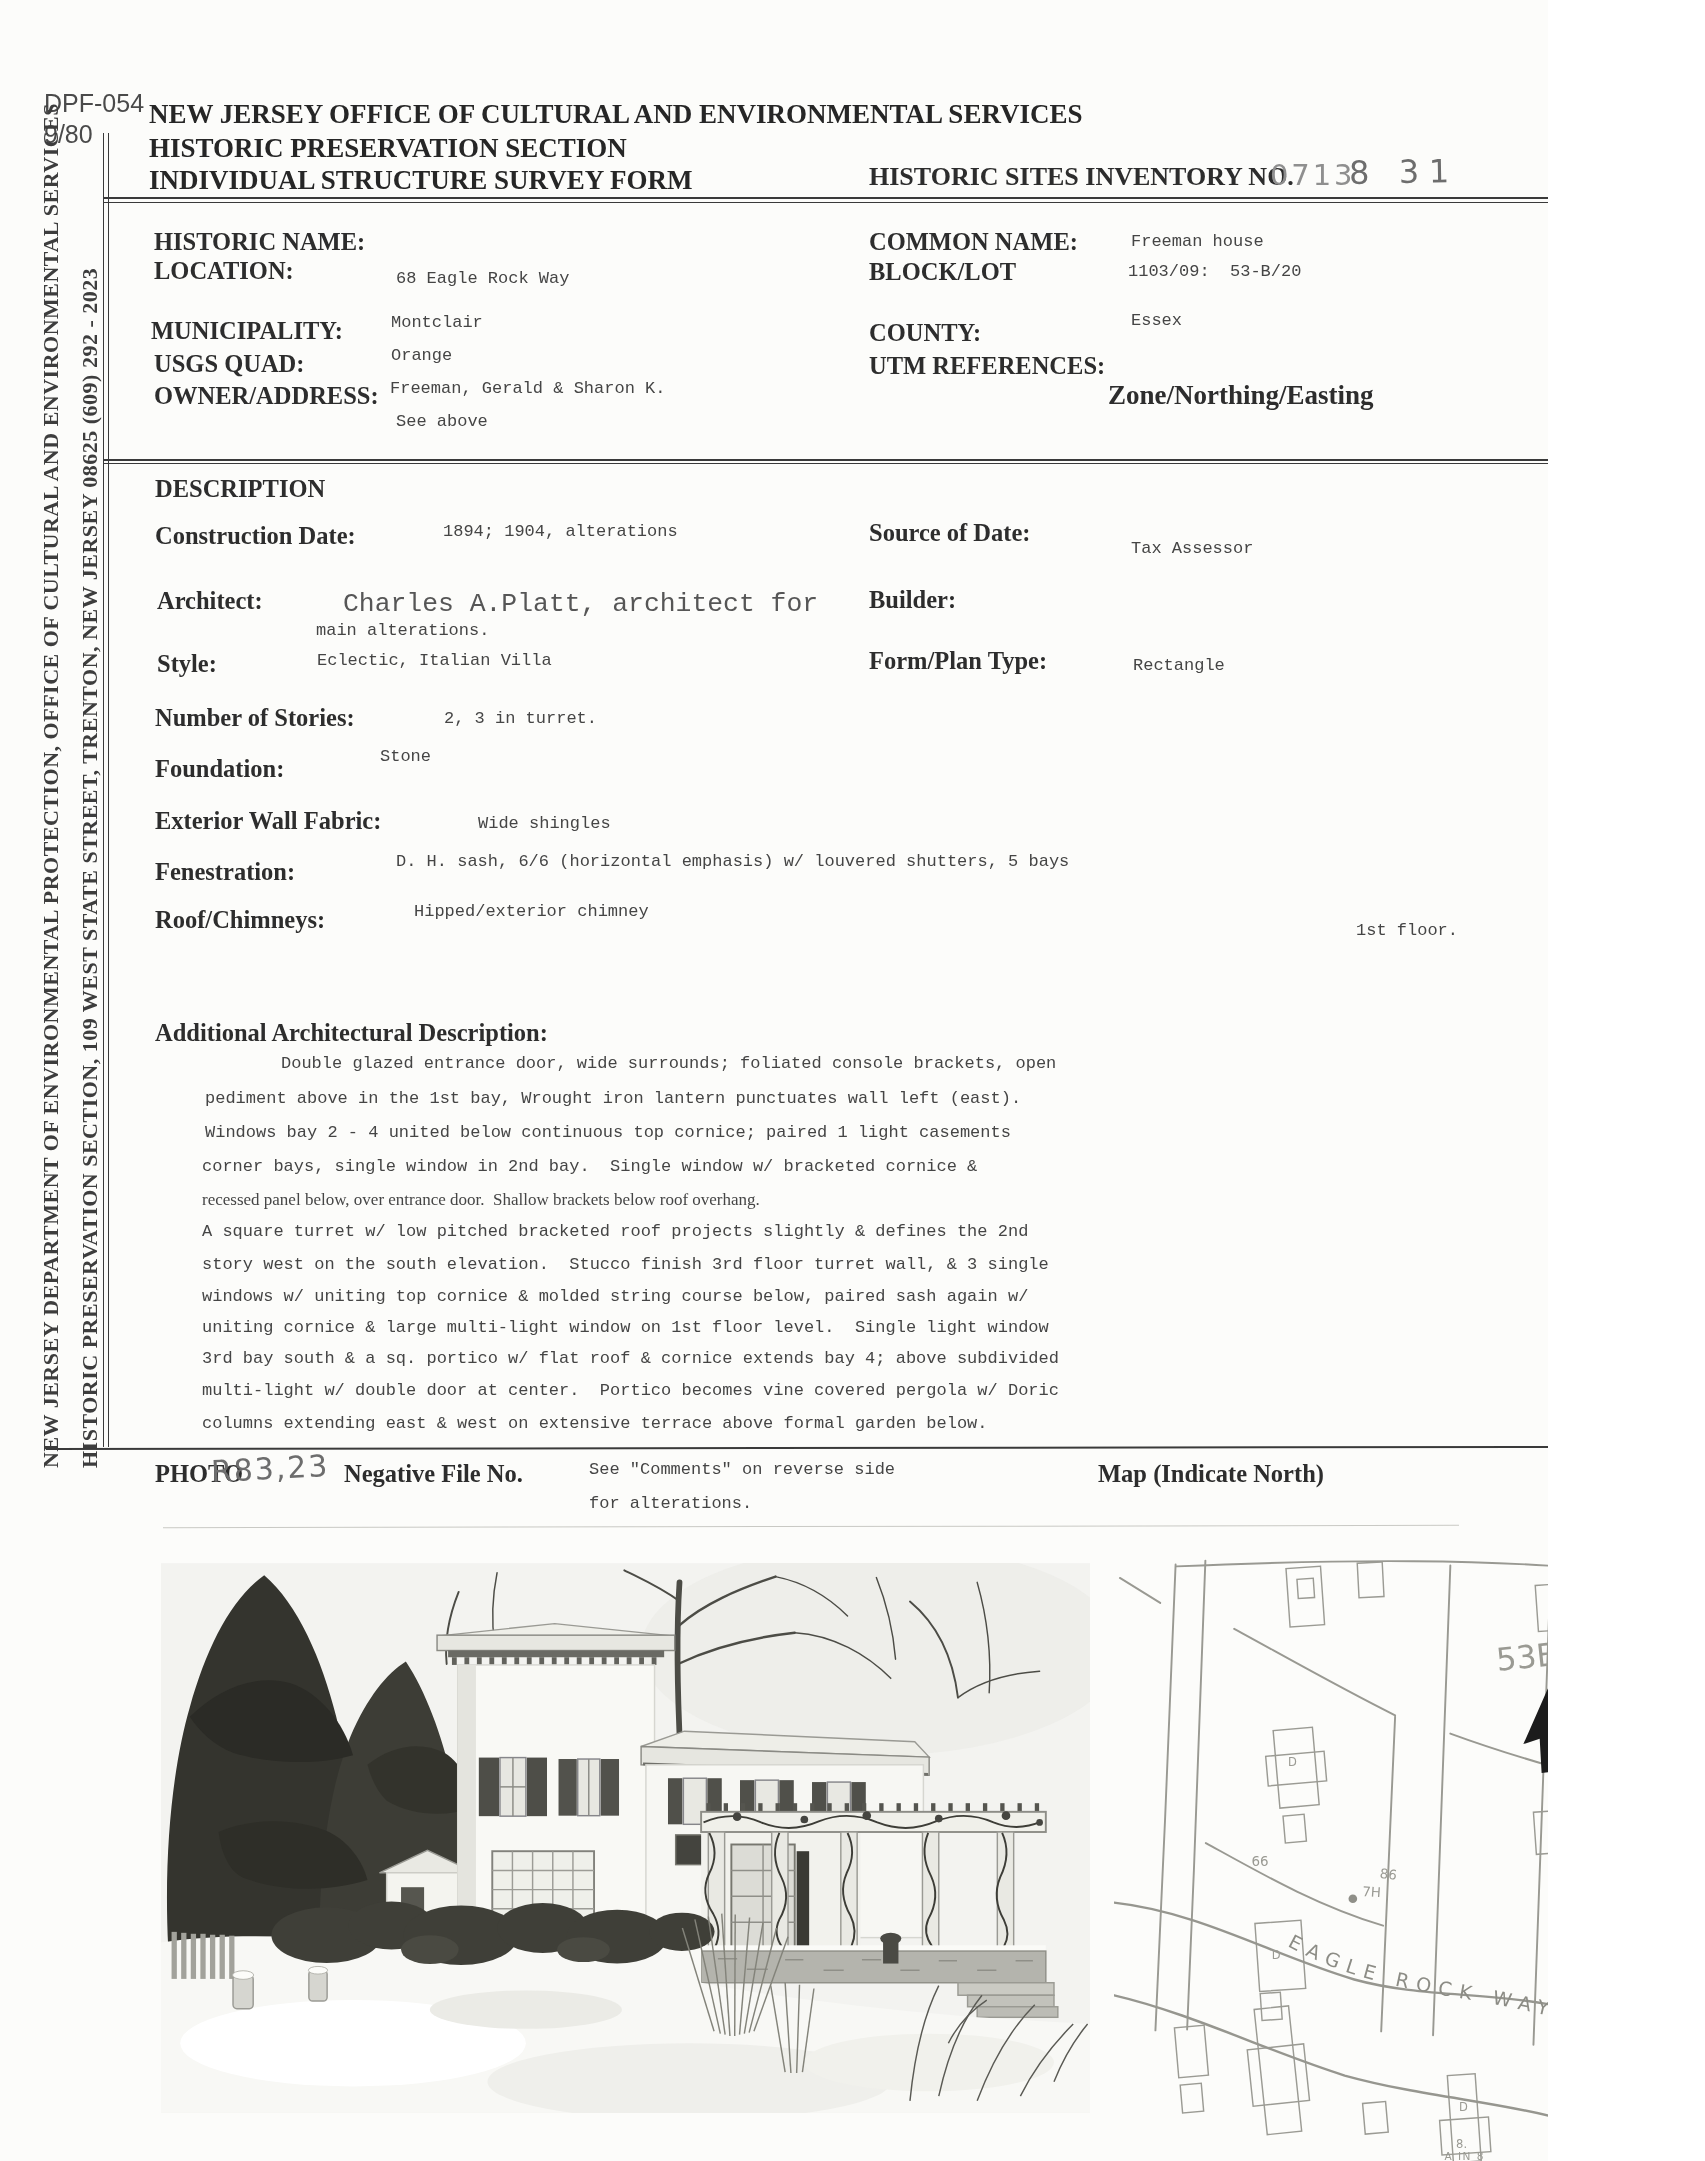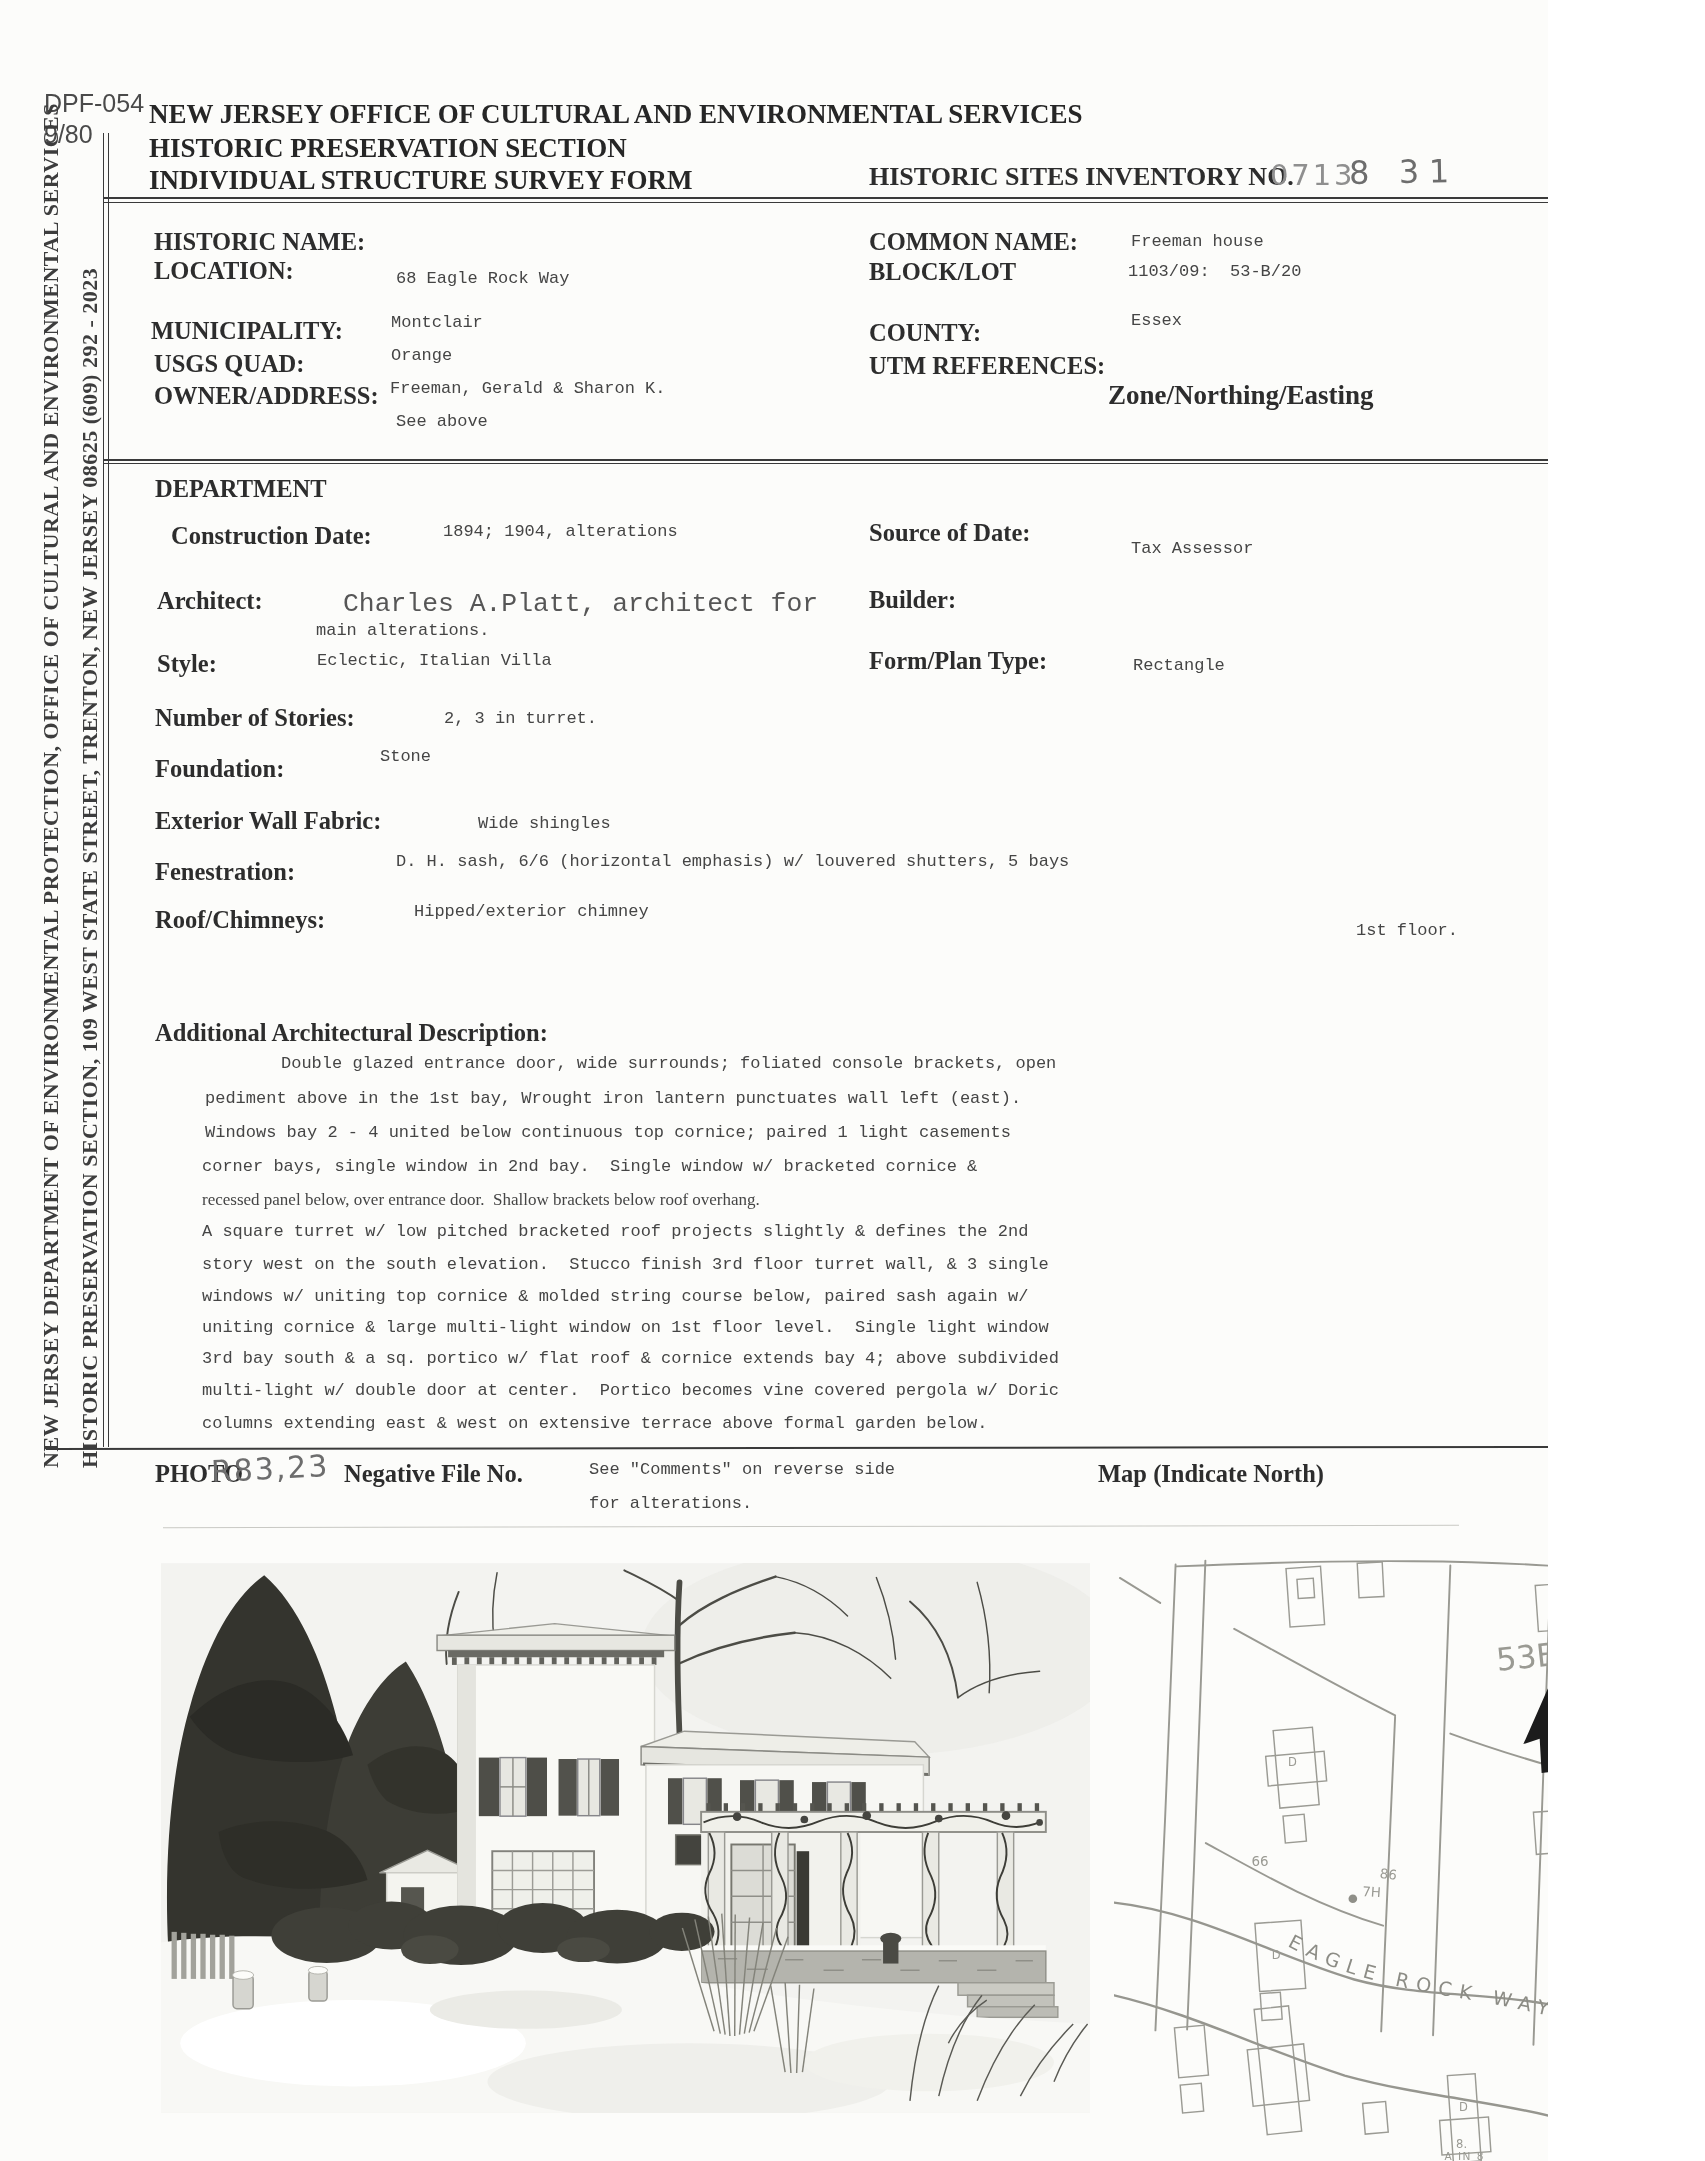--- a/index.html
+++ b/index.html
@@ -64,23 +64,23 @@
 
   <div class="lab" style="left:869px;top:228px;">COMMON NAME:</div>
   <div class="typ" style="left:1131px;top:232px;">Freeman house</div>
   <div class="lab" style="left:869px;top:258px;">BLOCK/LOT</div>
   <div class="typ" style="left:1128px;top:262px;">1103/09:  53-B/20</div>
   <div class="lab" style="left:869px;top:319px;">COUNTY:</div>
   <div class="typ" style="left:1131px;top:311px;">Essex</div>
   <div class="lab" style="left:869px;top:352px;">UTM REFERENCES:</div>
   <div class="lab" style="left:1108px;top:380px;font-size:27px;">Zone/Northing/Easting</div>
 
-  <div class="lab" style="left:155px;top:475px;">DEPARTMENT</div>
-
-  <div class="lab" style="left:155px;top:522px;margin-left:16px;">Construction Date:</div>
+  <div class="lab" style="left:155px;top:475px;">DESCRIPTION</div>
+
+  <div class="lab" style="left:155px;top:522px;">Construction Date:</div>
   <div class="typ" style="left:443px;top:522px;">1894; 1904, alterations</div>
   <div class="lab" style="left:869px;top:519px;">Source of Date:</div>
   <div class="typ" style="left:1131px;top:539px;">Tax Assessor</div>
 
   <div class="lab" style="left:157px;top:587px;">Architect:</div>
   <div class="typsm" style="left:343px;top:589px;color:#565656;">Charles A.Platt, architect for</div>
   <div class="typ" style="left:316px;top:621px;">main alterations.</div>
   <div class="lab" style="left:869px;top:586px;">Builder:</div>
 
   <div class="lab" style="left:157px;top:650px;">Style:</div>

